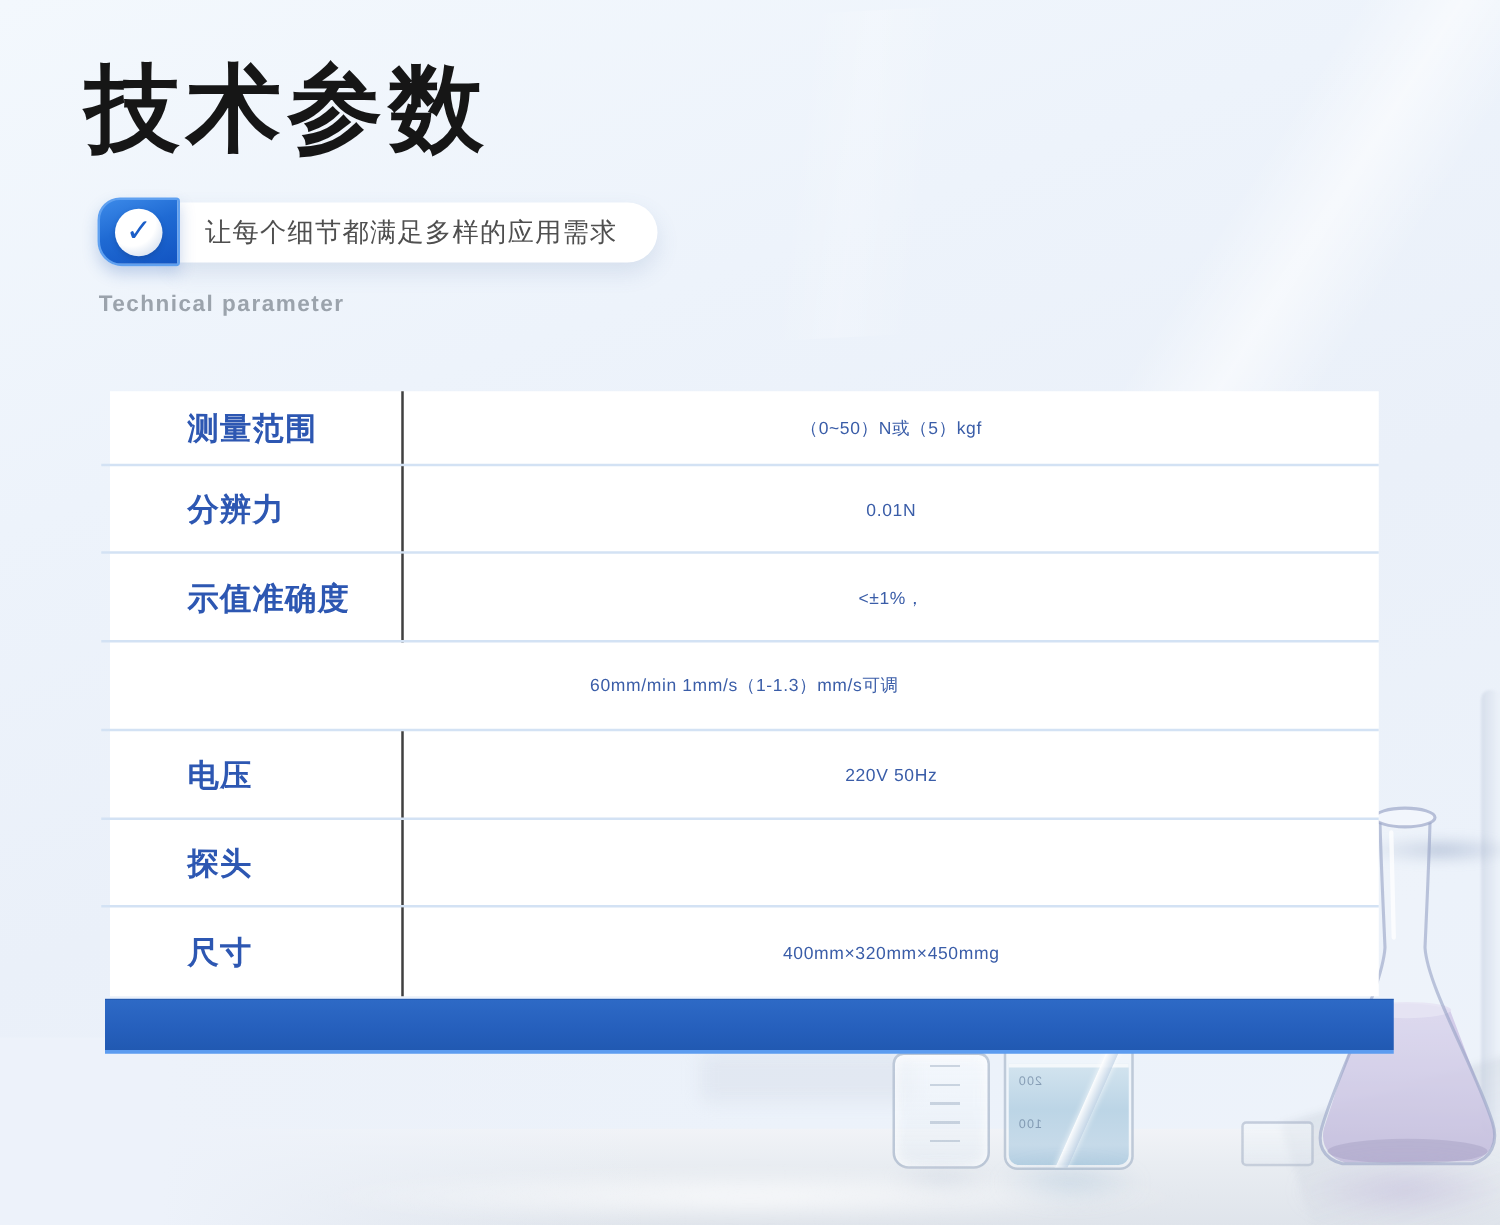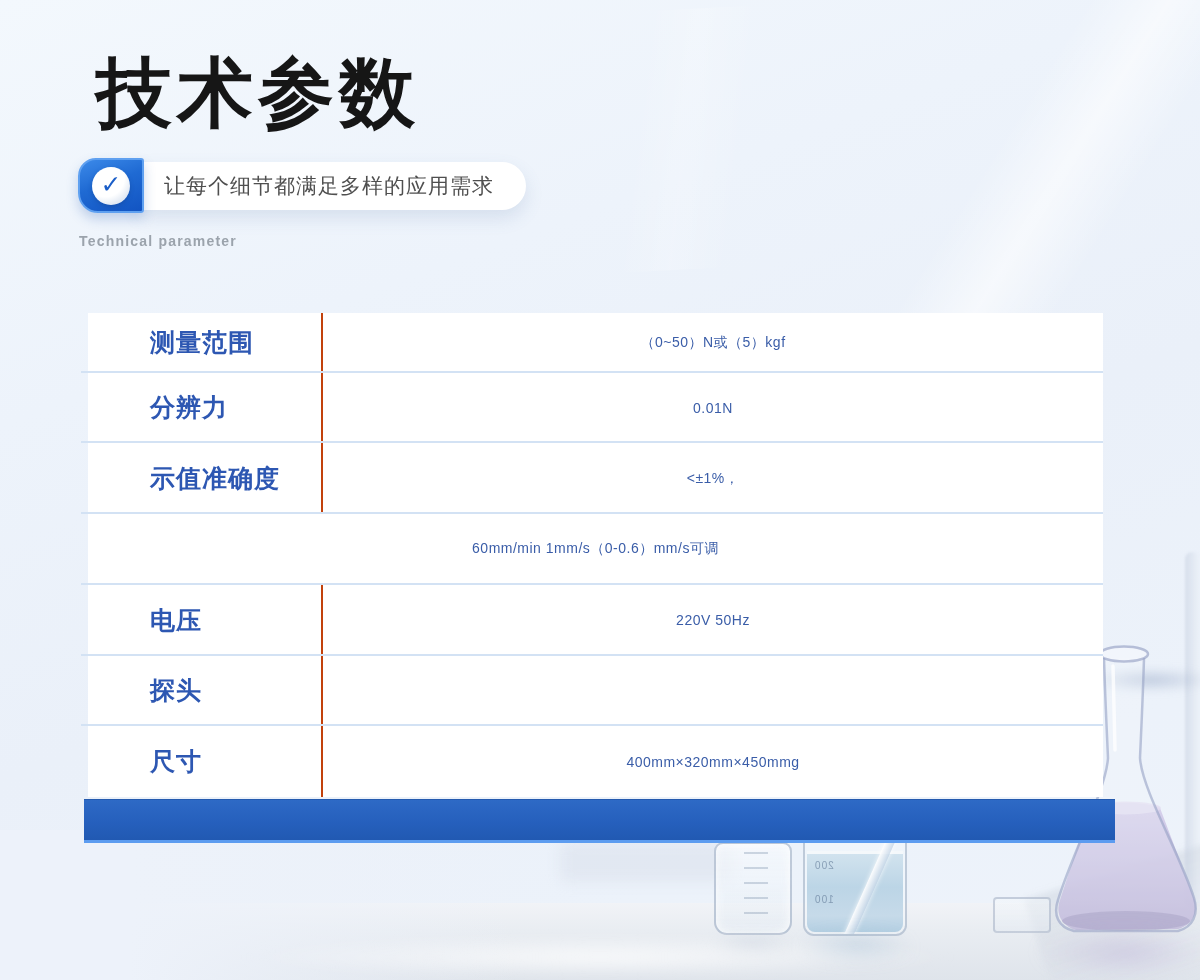--- a/index.html
+++ b/index.html
@@ -66,52 +66,52 @@
   .refl { position:absolute; border-radius:50%; pointer-events:none; }
   .refl.r-flask { left:1036px; top:928px; width:176px; height:48px; filter:blur(9px);
     background:radial-gradient(closest-side,rgba(186,176,214,.5),rgba(186,176,214,0)); }
   .refl.r-beaker { left:798px; top:932px; width:116px; height:30px; filter:blur(8px);
     background:radial-gradient(closest-side,rgba(150,182,208,.45),rgba(150,182,208,0)); }
   .refl.r-bottle { left:712px; top:933px; width:82px; height:24px; filter:blur(6px);
     background:radial-gradient(closest-side,rgba(185,196,212,.4),rgba(185,196,212,0)); }
 
   
   .page-title { position:absolute; left:68px; top:52px; z-index:5;
-    font-family:Liberation Serif, serif; font-weight:900;
-    font-size:76px; line-height:1.1; letter-spacing:5px; color:var(--title-black,#161616);margin-left:28px; }
+    font-family:Liberation Mono, monospace; font-weight:900;
+    font-size:76px; line-height:1.1; letter-spacing:5px; color:var(--title-black,#161616); }
 
   .tagline-group { position:absolute; left:78px; top:158px; width:460px; height:56px; z-index:5; }
   .tagline-pill { position:absolute; left:62px; top:4px; width:386px; height:48px; z-index:1;
     background:#ffffff; border-radius:3px 24px 24px 3px;
     box-shadow:0 8px 18px rgba(90,120,170,.16);
     display:flex; align-items:center; padding-left:24px;
     font-size:21px; color:var(--tagline-gray,#4f4f4f); letter-spacing:1px; }
   .badge-check { position:absolute; left:0; top:0; width:66px; height:55px; z-index:2;
     border-radius:18px 3px 3px 20px; border:2px solid #5fa0f0;
     background:linear-gradient(160deg,#3c8ae9 0%,#1f6ad3 45%,#1254c2 100%);
     box-shadow:0 6px 12px rgba(40,90,180,.25);
     display:flex; align-items:center; justify-content:center; }
   .check-circle { width:38px; height:38px; border-radius:50%;
     background:radial-gradient(circle at 35% 28%,#ffffff 52%,#e3eaf4 74%,#c9d6e7 100%);
     box-shadow:0 2px 4px rgba(20,60,130,.35);
     display:flex; align-items:center; justify-content:center; }
   .check-glyph { color:#1b5ec8; font-size:25px; font-weight:bold; transform:translateY(-1px); }
 
   .subtitle-en { position:absolute; left:79px; top:233px; z-index:5;
-    font-size:14px; letter-spacing:1.2px; color:var(--subtitle-gray,#9ba3ac); font-weight:bold; }
+    font-size:18px; letter-spacing:1.2px; color:var(--subtitle-gray,#9ba3ac); font-weight:bold; }
 
   
   .spec-table { position:absolute; left:88px; top:313px; width:1015px; height:484px;
     background:#ffffff; z-index:3; display:flex; flex-direction:column; }
   .spec-row { position:relative; height:76px; display:flex; align-items:stretch; }
   .spec-row:first-child { height:64px; }
   .spec-row:not(:last-child)::after { content:''; position:absolute; left:-7px; right:0; bottom:0;
     height:2px; background:#d3e2f4; }
   .cell-label { width:235px; display:flex; align-items:center; padding-left:62px;
-    border-right:2px solid #c2410c;
+    border-right:2px solid #404040;
     font-size:25px; font-weight:bold; color:var(--label-blue,#2d57b2); letter-spacing:1px; }
   .cell-value { flex:1; display:flex; align-items:center; justify-content:center;
     font-size:14px; color:var(--value-blue,#3a5da8); letter-spacing:.5px; }
 
   .bottom-bar { position:absolute; left:84px; top:799px; width:1031px; height:44px; z-index:4;
     background:linear-gradient(180deg,#2e6ac6 0%,var(--accent-blue,#2660bd) 55%,#2159b2 100%);
     border-bottom:3px solid var(--bar-border,#5c9cf0);
     box-shadow:inset 0 1px 0 rgba(20,60,130,.35); }
 </style>
 </head>
@@ -186,21 +186,21 @@
     </div>
     <div class="spec-row">
       <div class="cell-label">分辨力</div>
       <div class="cell-value">0.01N</div>
     </div>
     <div class="spec-row">
       <div class="cell-label">示值准确度</div>
       <div class="cell-value">&lt;±1%，</div>
     </div>
     <div class="spec-row">
-      <div class="cell-value">60mm/min 1mm/s（0-0.6）mm/s可调</div>
+      <div class="cell-value">60mm/min 1mm/s（1-1.3）mm/s可调</div>
     </div>
     <div class="spec-row">
       <div class="cell-label">电压</div>
       <div class="cell-value">220V 50Hz</div>
     </div>
     <div class="spec-row">
       <div class="cell-label">探头</div>
     </div>
     <div class="spec-row">
       <div class="cell-label">尺寸</div>

